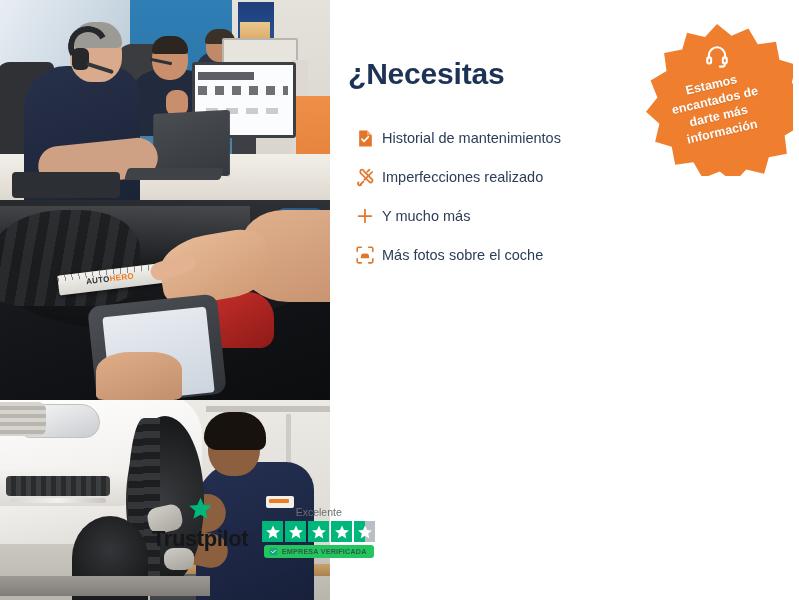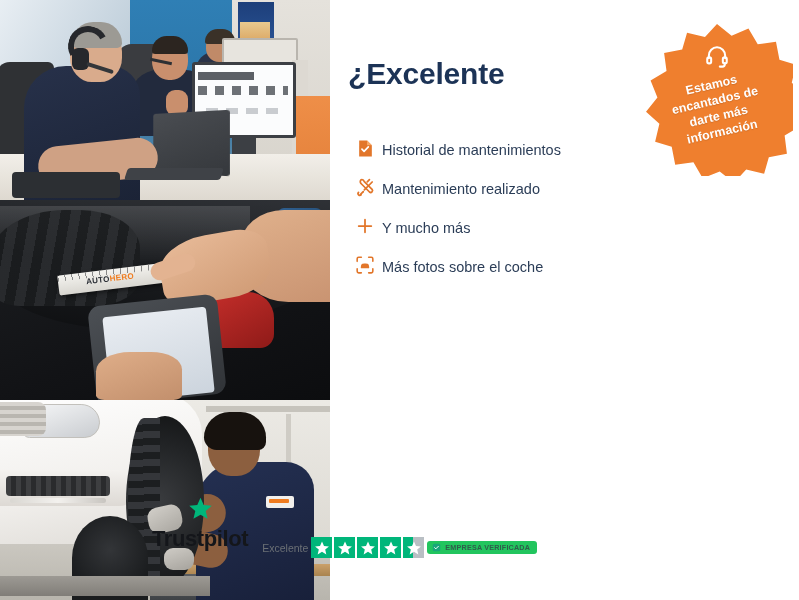--- a/index.html
+++ b/index.html
@@ -299,21 +299,21 @@
   .heading {
     color:#1c3356;
     font-size: 30px;
     font-weight: bold;
     line-height: 1.22;
     letter-spacing: -0.2px;
     max-width: 300px;
   }
   .feature-list { margin-top: 26px; }
   .feature-row {
-    display:flex; align-items:flex-end;
+    display:flex; align-items:center;
     height: 39px;
   }
   .feature-icon {
     width: 34px; flex: 0 0 34px;
     display:flex; align-items:center; justify-content:center;
     color:#e2762a;
   }
   .feature-label {
     color:#2b3d57;
     font-size: 14.5px;
@@ -365,21 +365,21 @@
   .trustpilot {
     position:absolute;
     left: 152px; bottom: 42px;
     display:flex; align-items:flex-end; gap:14px;
   }
   .tp-logo { display:flex; align-items:center; gap:5px; padding-bottom:6px;flex-direction:column; }
   .tp-logo .tp-star { width:25px; height:25px; }
   .tp-logo .tp-word {
     font-size: 22px; font-weight: bold; color:#14161a; letter-spacing:-0.4px;
   }
-  .tp-rating { display:flex; flex-direction:row; align-items:center; gap:3px; }
+  .tp-rating { display:flex; flex-direction:column; align-items:center; gap:3px; }
   .tp-excelente { font-size:10.5px; color:#6b7075; }
   .tp-stars { display:flex; gap:2px; }
   .tp-cell { width:21px; height:21px; background:#00b67a; display:flex; align-items:center; justify-content:center; }
   .tp-cell.half { background: linear-gradient(90deg,#00b67a 50%,#b9bfc4 50%); }
   .tp-cell svg { width:16px; height:16px; }
   .tp-verified {
     display:flex; align-items:center; gap:4px;
     background:#22c55e; border-radius:3px;
     padding: 2px 7px 2px 5px;
   }
@@ -482,21 +482,21 @@
       <div class="glove2"></div>
       <div class="wheel2"></div>
       <div class="lift"></div>
     </div>
 
   </div>
 
   <div class="content">
 
     <h1 class="heading">
-      <span>¿Excelente</span><br>
+      <span>¿Necesitas</span><br>
     </h1>
 
     <div class="feature-list">
 
       <div class="feature-row">
         <span class="feature-icon">
           <svg viewBox="0 0 24 24" width="19" height="19" aria-hidden="true">
             <path d="M4 2h10l6 6v14H4z" fill="#e2762a"></path>
             <path d="M14 2l6 6h-6z" fill="#f8a866"></path>
             <path d="M7.5 12.8l2.7 2.8 5.4-5.6" fill="none" stroke="#ffffff" stroke-width="2.1" stroke-linecap="round" stroke-linejoin="round"></path>
@@ -509,21 +509,21 @@
         <span class="feature-icon">
           <svg viewBox="0 0 24 24" width="20" height="20" aria-hidden="true">
             <g fill="none" stroke="#e2762a" stroke-width="2.1" stroke-linecap="round" stroke-linejoin="round">
               <path d="M7.2 3.4a3.4 3.4 0 0 0 .9 5.3l9.3 9.3a2.2 2.2 0 0 0 3.1-3.1L11.2 5.6A3.4 3.4 0 0 0 7.2 3.4z"></path>
               <path d="M17.3 3.2l-2.6 2.6M20.6 6l-9.4 9.4"></path>
               <path d="M6.6 20.8l3.3-3.3"></path>
               <path d="M4.2 18.4a2.2 2.2 0 0 0 3.1 3.1"></path>
             </g>
           </svg>
         </span>
-        <span class="feature-label">Mantenimiento realizado</span>
+        <span class="feature-label">Imperfecciones realizado</span>
       </div>
 
 
       <div class="feature-row">
         <span class="feature-icon">
           <svg viewBox="0 0 24 24" width="20" height="20" aria-hidden="true">
             <g stroke="#e2762a" stroke-width="2.1" stroke-linecap="round">
               <path d="M12 4.4v15.2M4.4 12h15.2"></path>
             </g>
           </svg>

